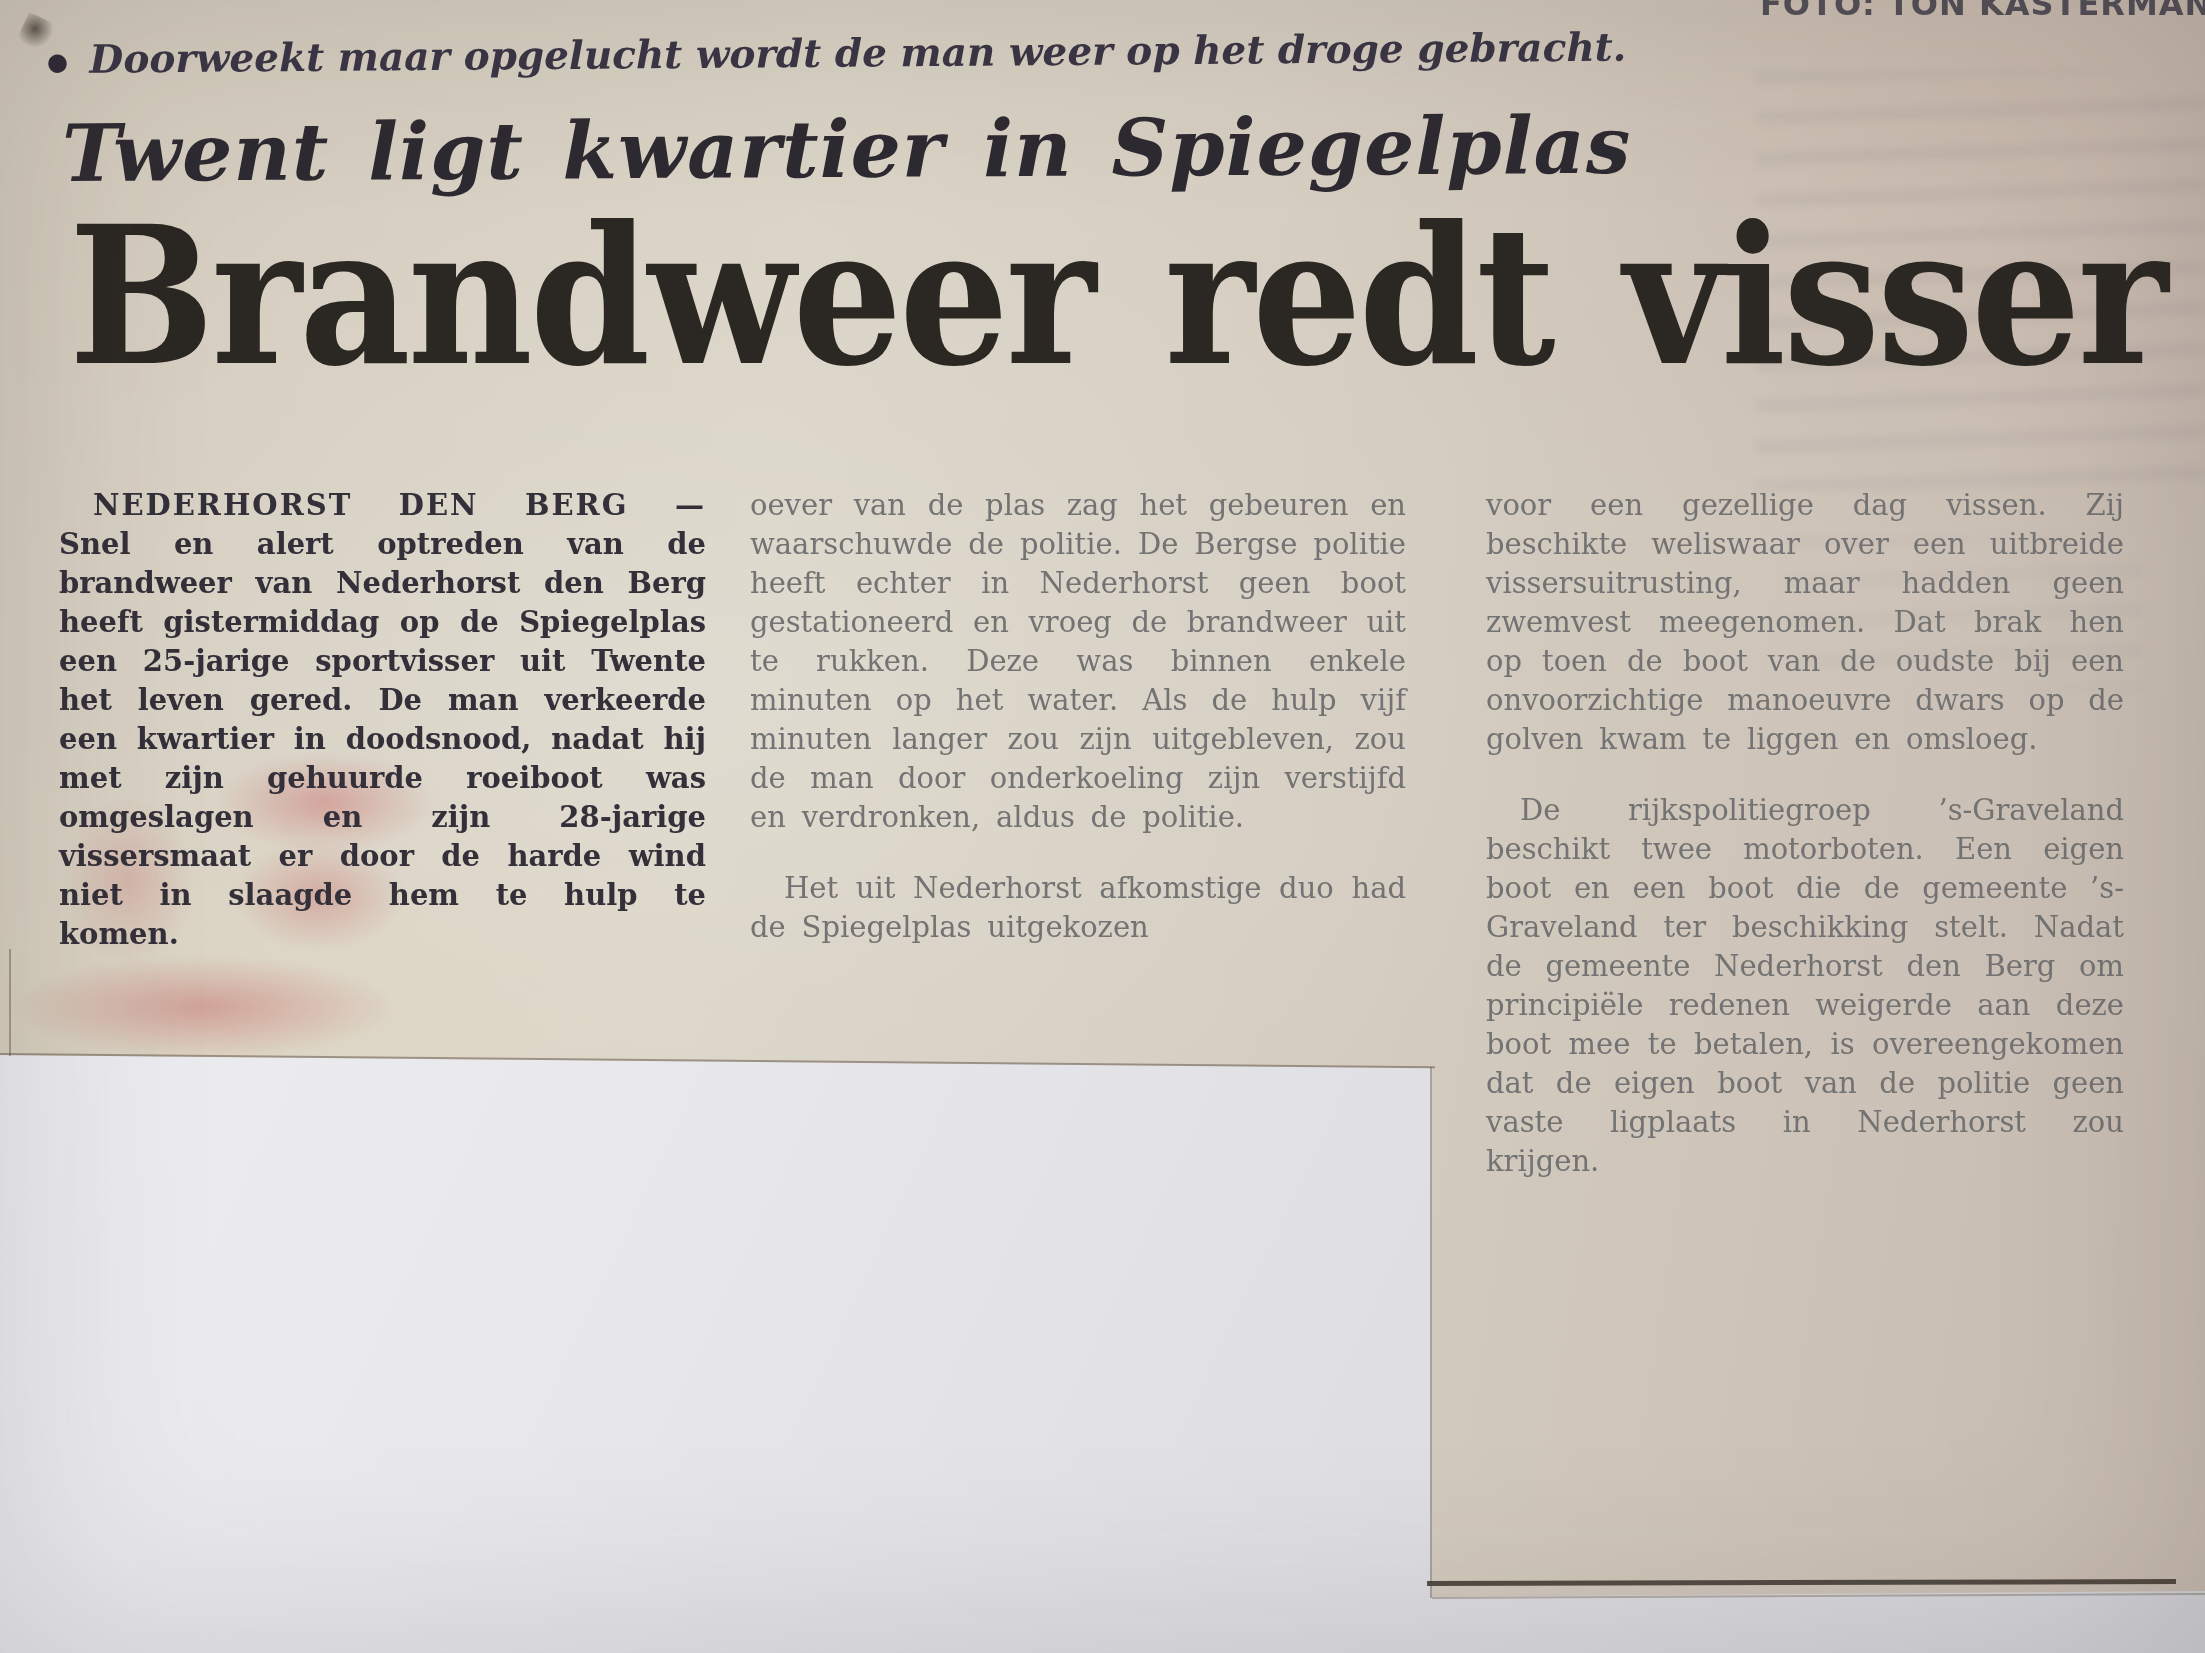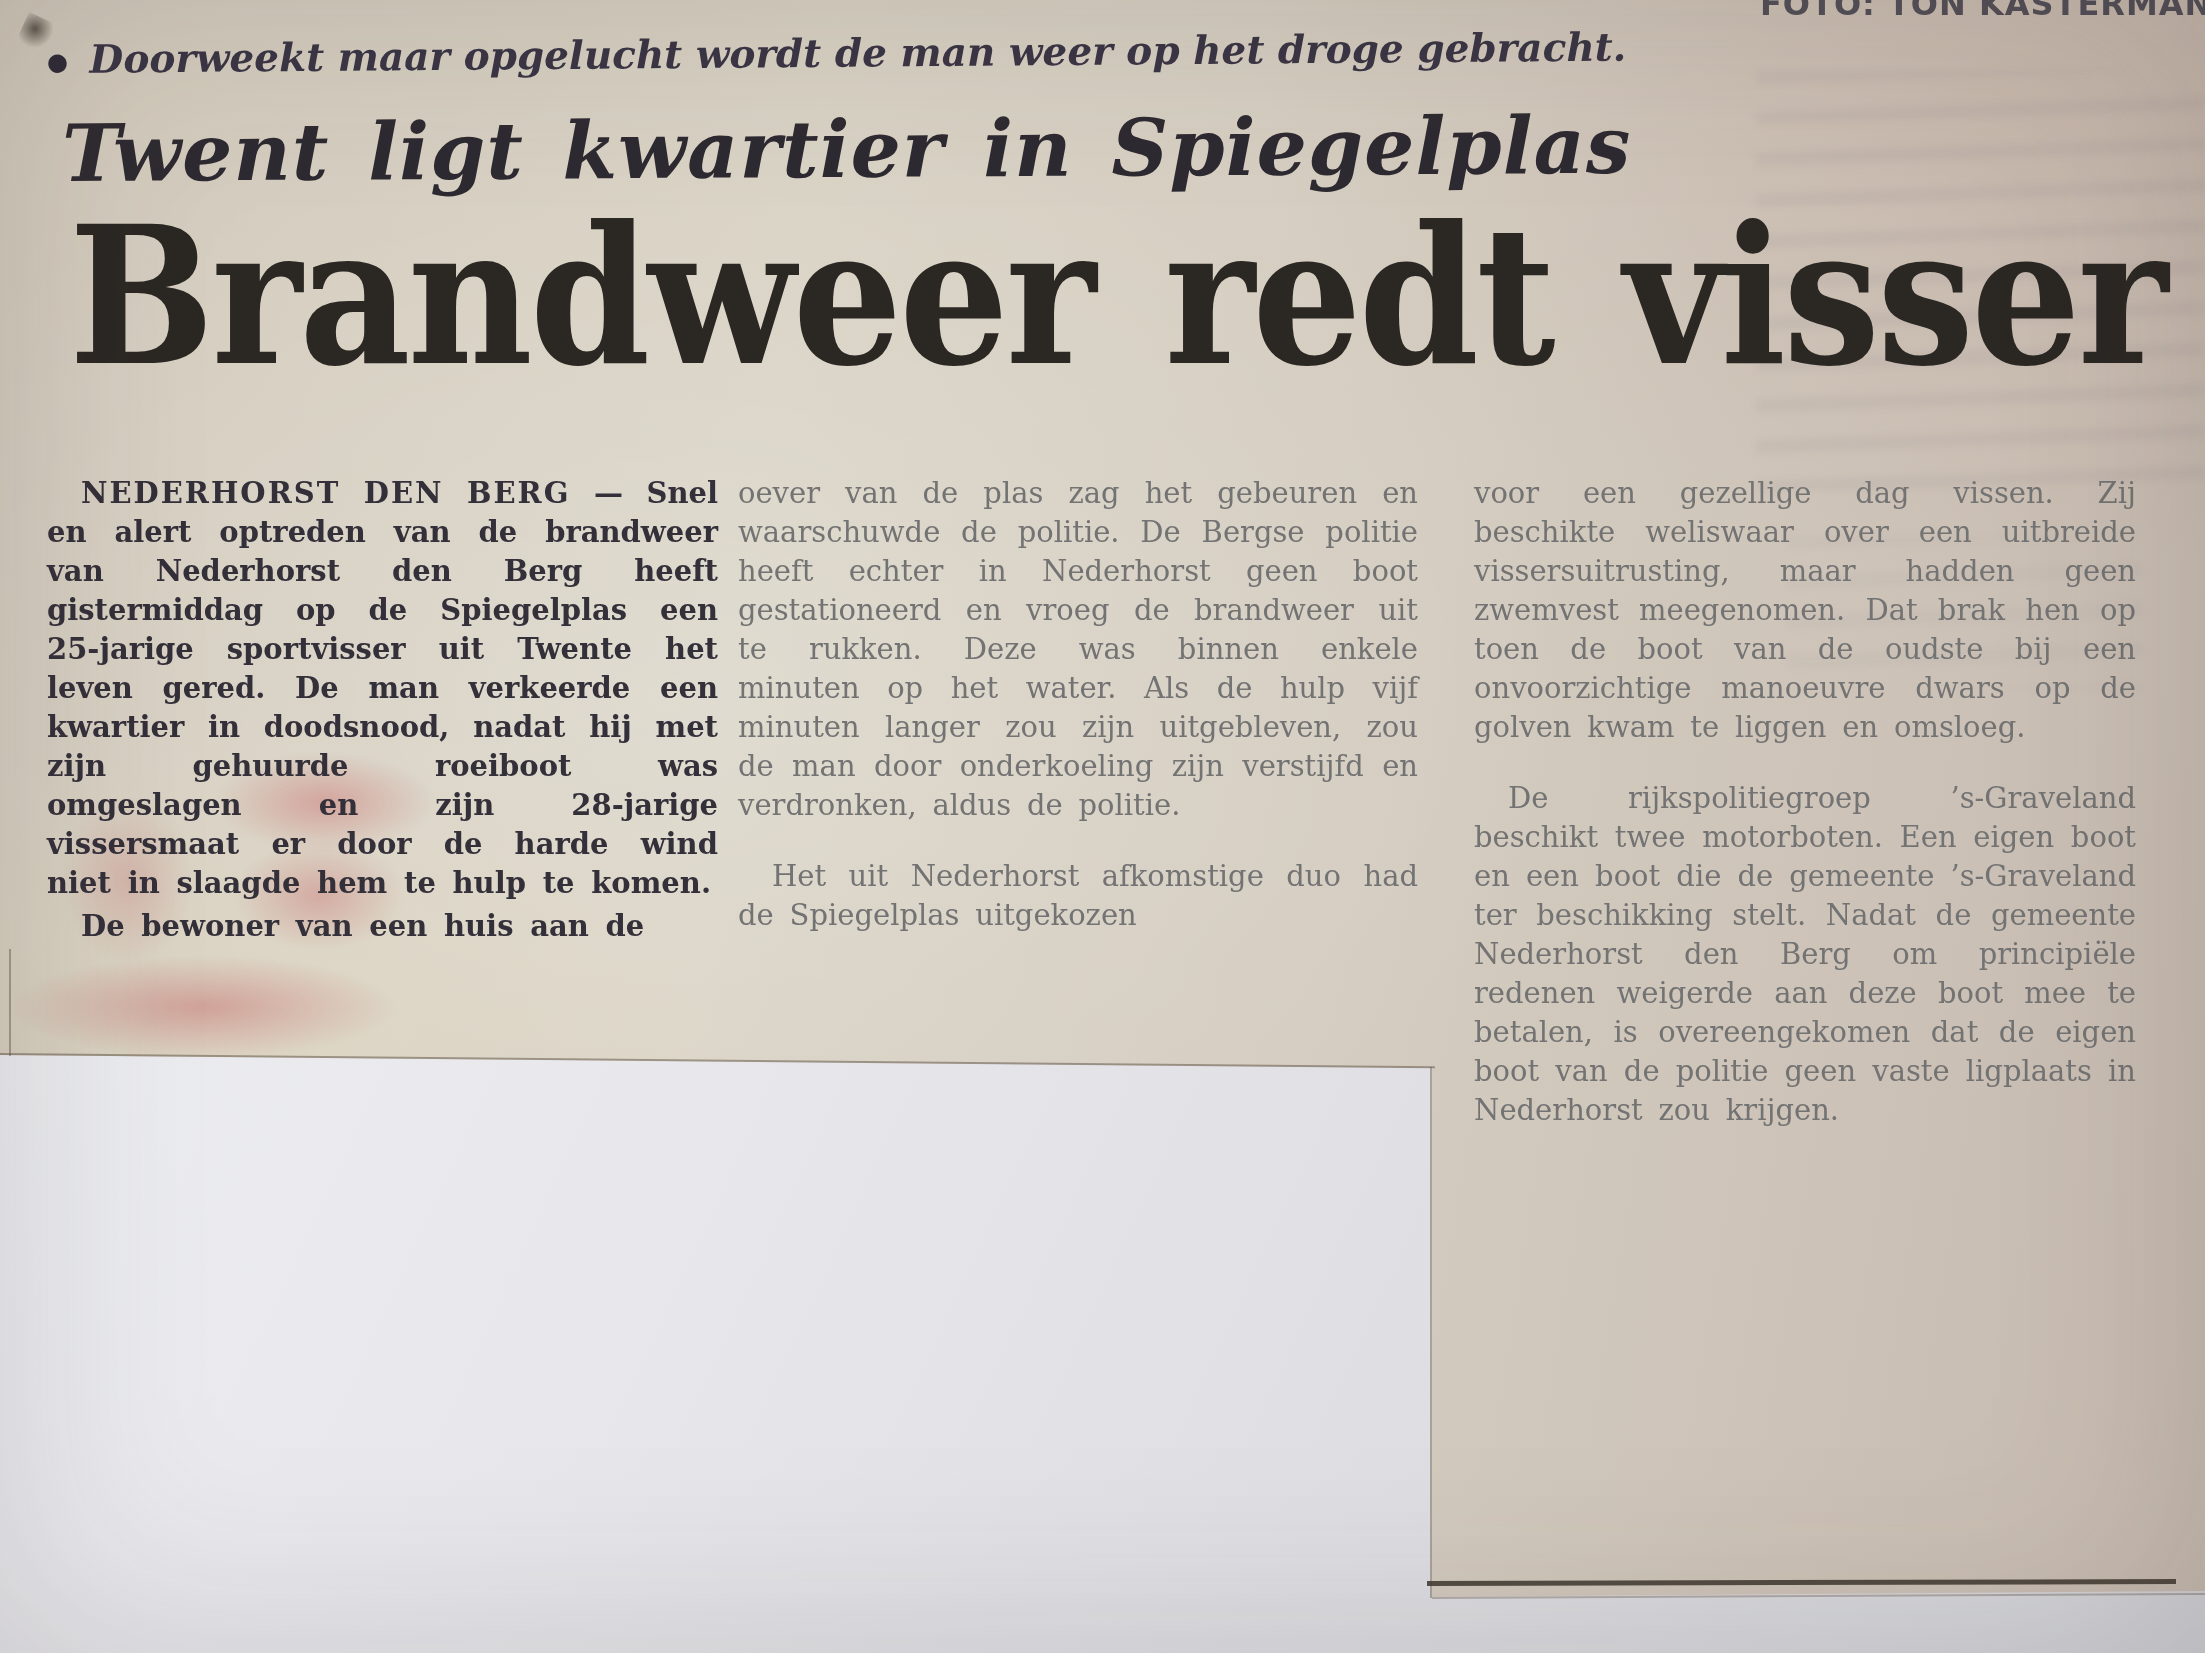--- a/index.html
+++ b/index.html
@@ -67,21 +67,21 @@
     color:#2e2a31;letter-spacing:1px;word-spacing:10.2px;white-space:nowrap;
     transform:rotate(-0.3deg);transform-origin:left center;}
 
   .headline{position:absolute;left:69px;top:193px;margin:0;
     font-weight:bold;font-size:191px;line-height:1.08;color:#2b2723;
     letter-spacing:-3.1px;word-spacing:15.3px;white-space:nowrap;
     transform:scaleX(0.9);transform-origin:left top;}
 
   .col{position:absolute;top:470px;text-align:justify;color:#737373;
     font-size:29px;line-height:39px;word-spacing:6.6px;}
-  .col p{margin:4px;}
+  .col p{margin:16px;}
   .col1{left:43px;width:679px;font-weight:bold;color:#34303a;}
   .col2{left:734px;width:688px;}
   .col3{left:1470px;width:670px;}
   p.indent{text-indent:34px;}
   p.gap{margin-top:32px;}
   .dateline{letter-spacing:2px;}
   .lede{text-indent:34px;}
 
   
   .vignette{position:absolute;inset:0;pointer-events:none;
@@ -113,21 +113,20 @@
   <div class="caption">
     <span class="bullet">●</span><span>Doorweekt maar opgelucht wordt de man weer op het droge gebracht.</span>
   </div>
 
   <h2 class="kicker">Twent ligt kwartier in Spiegelplas</h2>
 
   <h1 class="headline">Brandweer redt visser</h1>
 
   <div class="col col1">
     <p class="lede"><span class="dateline">NEDERHORST DEN BERG —</span> <span>Snel en alert optreden van de brandweer van Nederhorst den Berg heeft gistermiddag op de Spiegelplas een 25-jarige sportvisser uit Twente het leven gered. De man verkeerde een kwartier in doodsnood, nadat hij met zijn gehuurde roeiboot was omgeslagen en zijn 28-jarige vissersmaat er door de harde wind niet in slaagde hem te hulp te komen.</span></p>
-    <p class="indent">De bewoner van een huis aan de</p>
   </div>
 
   <div class="col col2">
     <p>oever van de plas zag het gebeuren en waarschuwde de politie. De Bergse politie heeft echter in Nederhorst geen boot gestationeerd en vroeg de brandweer uit te rukken. Deze was binnen enkele minuten op het water. Als de hulp vijf minuten langer zou zijn uitgebleven, zou de man door onderkoeling zijn verstijfd en verdronken, aldus de politie.</p>
     <p class="indent gap">Het uit Nederhorst afkomstige duo had de Spiegelplas uitgekozen</p>
   </div>
 
   <div class="col col3">
     <p>voor een gezellige dag vissen. Zij beschikte weliswaar over een uitbreide vissersuitrusting, maar hadden geen zwemvest meegenomen. Dat brak hen op toen de boot van de oudste bij een onvoorzichtige manoeuvre dwars op de golven kwam te liggen en omsloeg.</p>
     <p class="indent gap">De rijkspolitiegroep ’s-Graveland beschikt twee motorboten. Een eigen boot en een boot die de gemeente ’s-Graveland ter beschikking stelt. Nadat de gemeente Nederhorst den Berg om principiële redenen weigerde aan deze boot mee te betalen, is overeengekomen dat de eigen boot van de politie geen vaste ligplaats in Nederhorst zou krijgen.</p>

